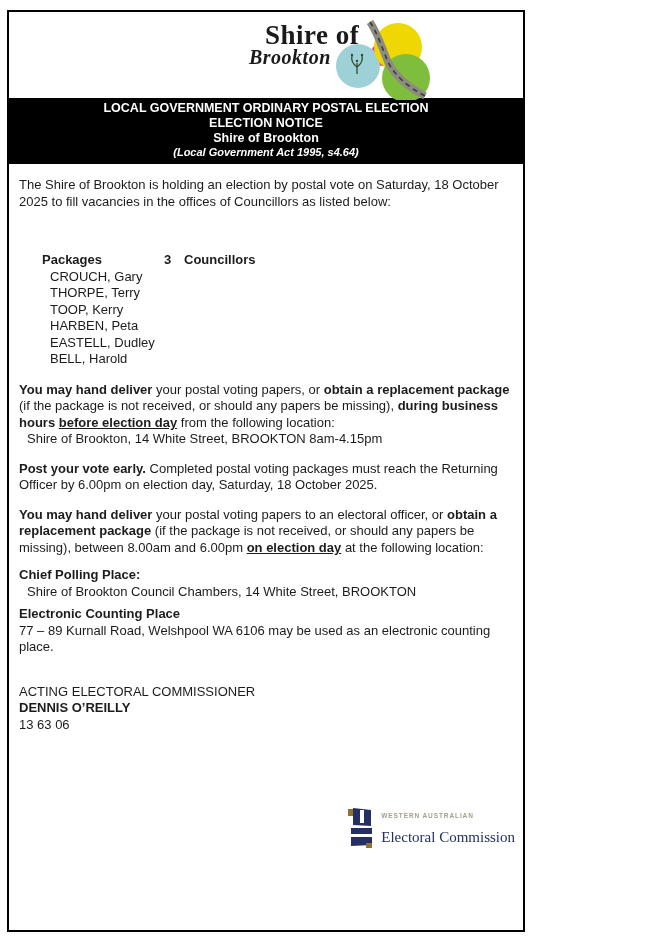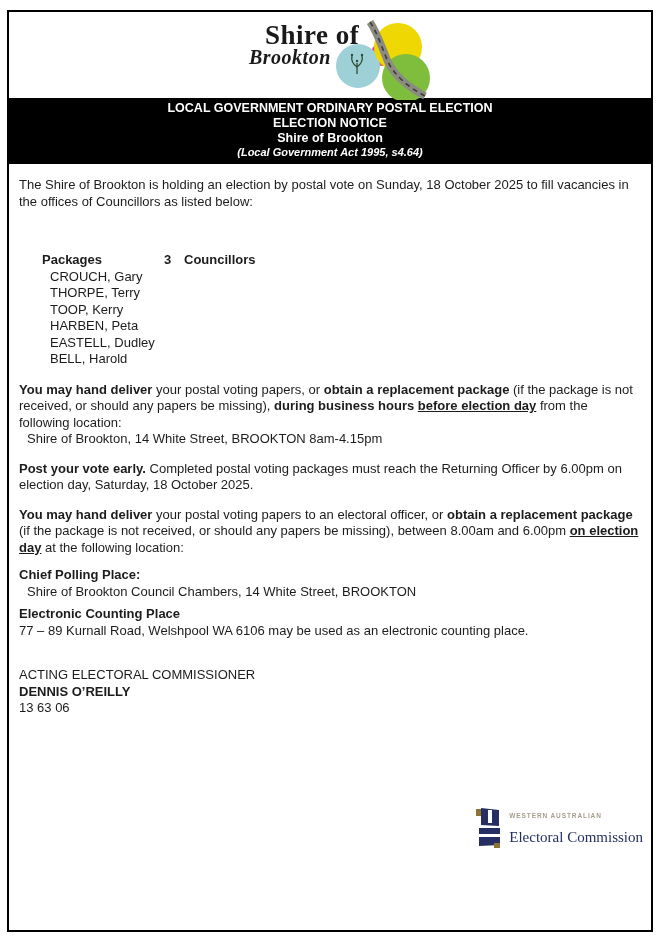--- a/index.html
+++ b/index.html
@@ -3,21 +3,21 @@
 <meta charset="utf-8">
 <style>
   * { margin:0; padding:0; box-sizing:border-box; }
   html,body { background:#ffffff; }
   body {
     width:660px; height:942px; position:relative;
     font-family:"Liberation Sans","DejaVu Sans",sans-serif;
     color:#1c1c1c;
   }
   .frame {
-    position:absolute; left:7px; top:10px; width:646px; height:922px;
+    position:absolute; left:7px; top:10px; width:518px; height:922px;
     border:2px solid #000; background:#fff; overflow:hidden;
   }
   
   .logo-area { height:86px; position:relative; }
   .logo-group { position:absolute; left:240px; top:6px; width:195px; height:84px; }
   .logo-mark { position:absolute; left:84px; top:2px; width:100px; height:80px; }
   .logo-line1 {
     position:absolute; left:16px; top:2px; z-index:2;
     font-family:"Liberation Serif","DejaVu Serif",serif;
     font-size:27px; font-weight:700; letter-spacing:0.5px; color:#1a1a1a;
@@ -91,21 +91,21 @@
   <div class="banner">
     <div class="banner-line">LOCAL GOVERNMENT ORDINARY POSTAL ELECTION</div>
     <div class="banner-line">ELECTION NOTICE</div>
     <div class="banner-line">Shire of Brookton</div>
     <div class="banner-line small">(Local Government Act 1995, s4.64)</div>
   </div>
 
   <div class="content">
     <div>
         <div class="block" style="margin-top: 0px;">
-          <div class="line"><span>The Shire of Brookton is holding an election by postal vote on Sunday, 18 October 2025 to fill vacancies in the offices of Councillors as listed below:</span></div>
+          <div class="line"><span>The Shire of Brookton is holding an election by postal vote on Saturday, 18 October 2025 to fill vacancies in the offices of Councillors as listed below:</span></div>
         </div>
       </div>
 
     <div class="district-table" style="margin-top:42px;">
       <div class="district-row">
         <span class="district-label">Packages</span>
         <span class="district-count">3</span>
         <span>Councillors</span>
       </div>
       <div class="candidate-list">

